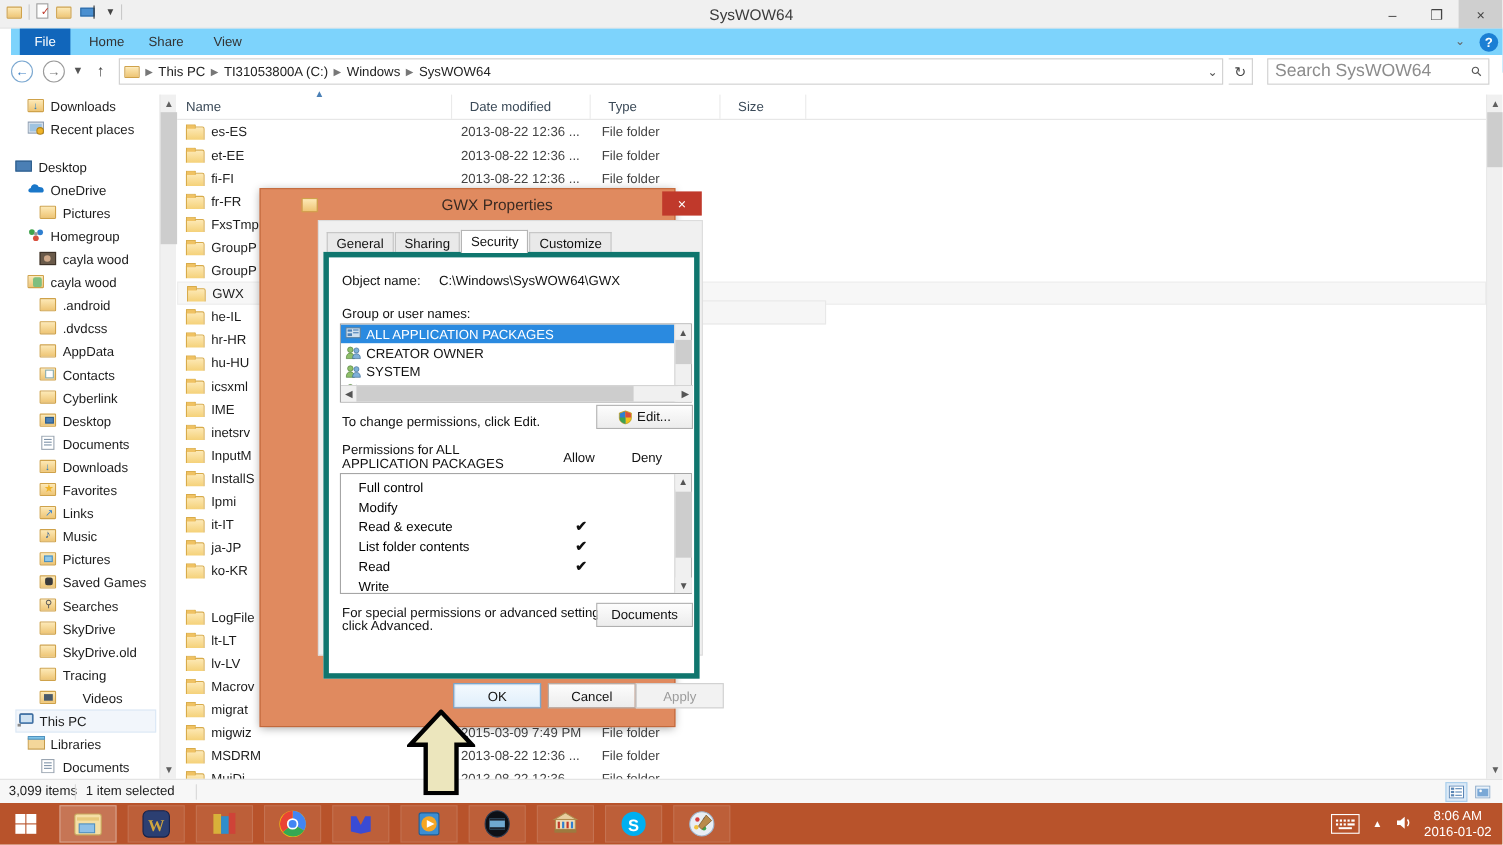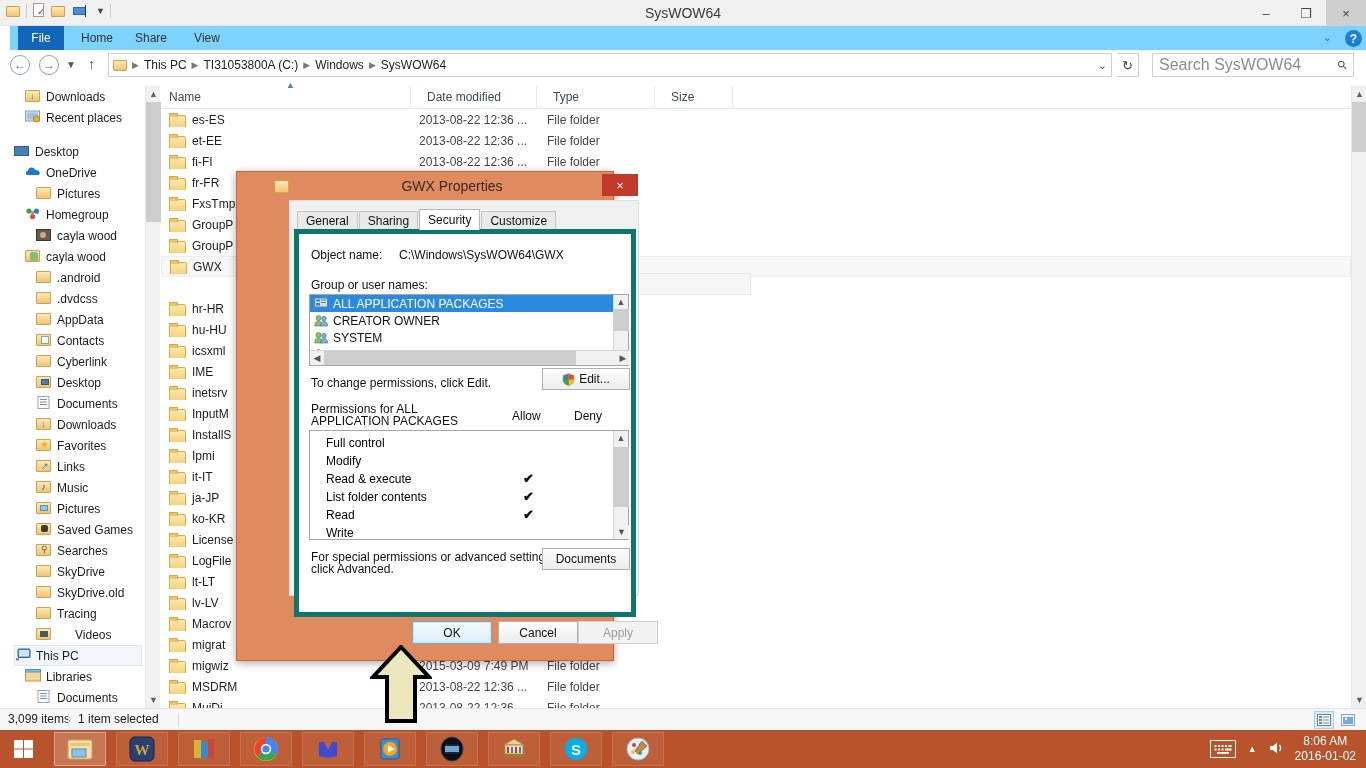--- a/index.html
+++ b/index.html
@@ -587,20 +587,29 @@
             </div>
             <div class="row sel" style="top: 147px;">
               <div class="cell-name">
                 <span class="foldericon"></span>
                 <span>GWX</span>
               </div>
               <div class="cell-date" style="margin-left: 8px;"></div>
               <div class="cell-type" style="margin-left: 8px;"></div>
               <div class="cell-size"></div>
             </div>
+            <div class="row" style="top: 168px;">
+              <div class="cell-name">
+                <span class="foldericon"></span>
+                <span>he-IL</span>
+              </div>
+              <div class="cell-date" style="margin-left: 8px;"></div>
+              <div class="cell-type" style="margin-left: 8px;"></div>
+              <div class="cell-size"></div>
+            </div>
             <div class="row" style="top: 189px;">
               <div class="cell-name">
                 <span class="foldericon"></span>
                 <span>hr-HR</span>
               </div>
               <div class="cell-date" style="margin-left: 8px;"></div>
               <div class="cell-type" style="margin-left: 8px;"></div>
               <div class="cell-size"></div>
             </div>
             <div class="row" style="top: 210px;">
@@ -681,29 +690,20 @@
                 <span>ja-JP</span>
               </div>
               <div class="cell-date" style="margin-left: 8px;"></div>
               <div class="cell-type" style="margin-left: 8px;"></div>
               <div class="cell-size"></div>
             </div>
             <div class="row" style="top: 399px;">
               <div class="cell-name">
                 <span class="foldericon"></span>
                 <span>ko-KR</span>
-              </div>
-              <div class="cell-date" style="margin-left: 8px;"></div>
-              <div class="cell-type" style="margin-left: 8px;"></div>
-              <div class="cell-size"></div>
-            </div>
-            <div class="row" style="top: 420px;">
-              <div class="cell-name">
-                <span class="foldericon"></span>
-                <span>License</span>
               </div>
               <div class="cell-date" style="margin-left: 8px;"></div>
               <div class="cell-type" style="margin-left: 8px;"></div>
               <div class="cell-size"></div>
             </div>
             <div class="row" style="top: 441px;">
               <div class="cell-name">
                 <span class="foldericon"></span>
                 <span>LogFile</span>
               </div>

